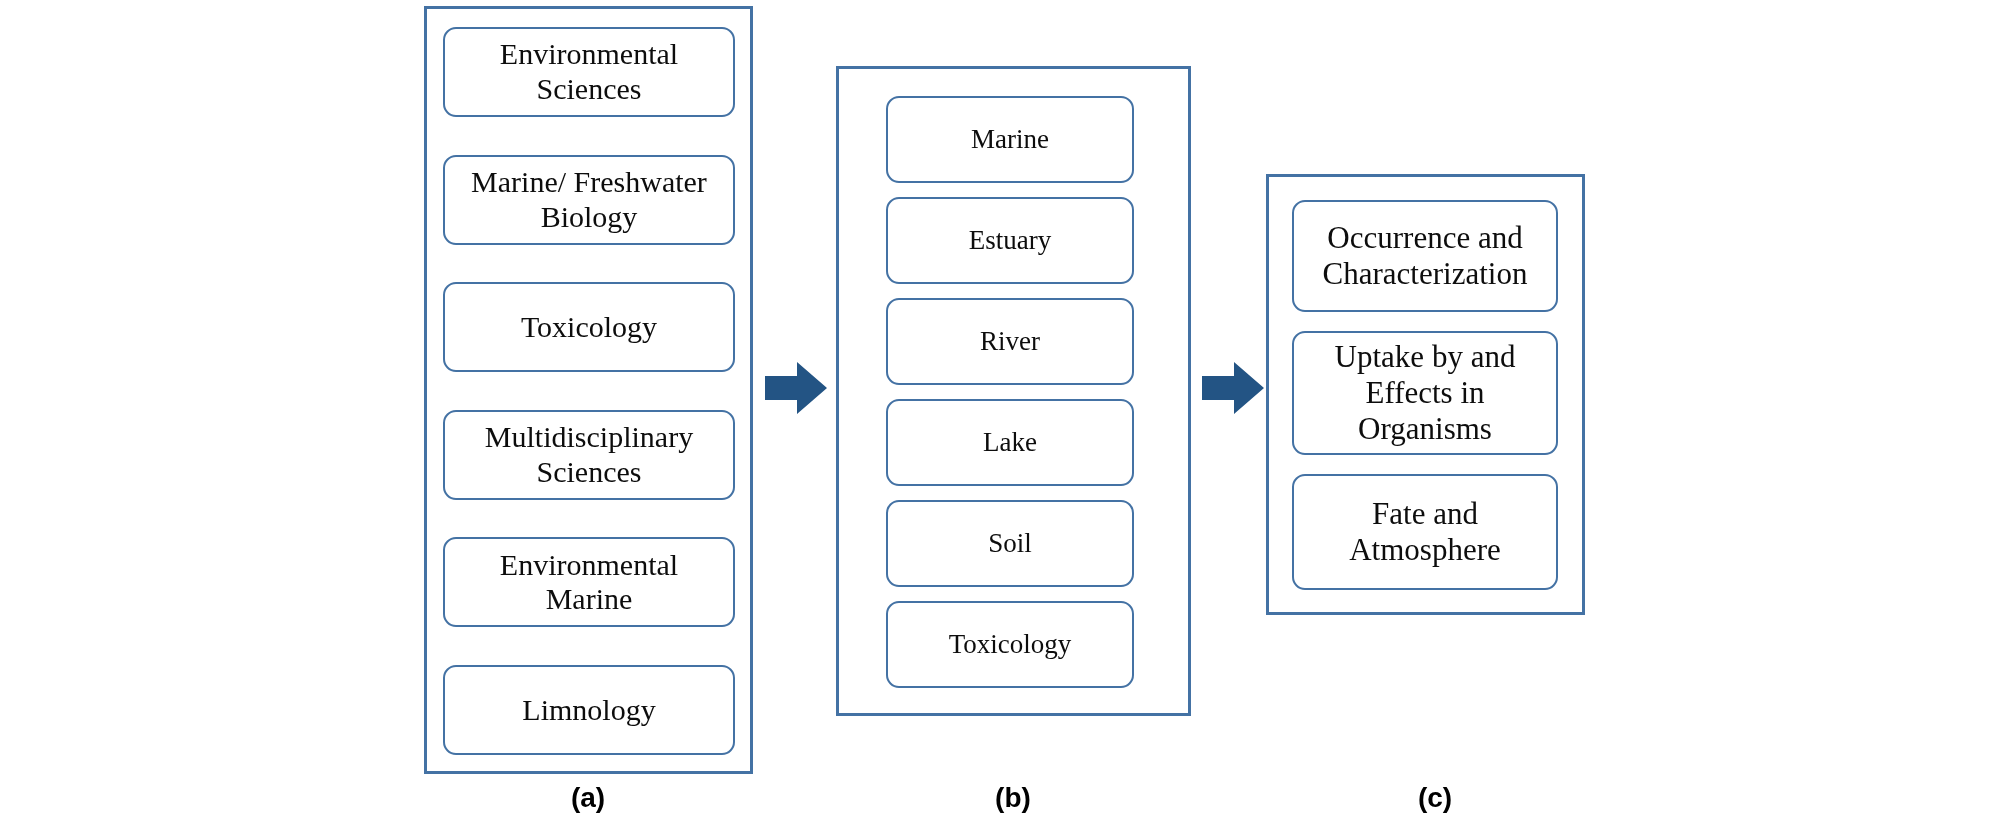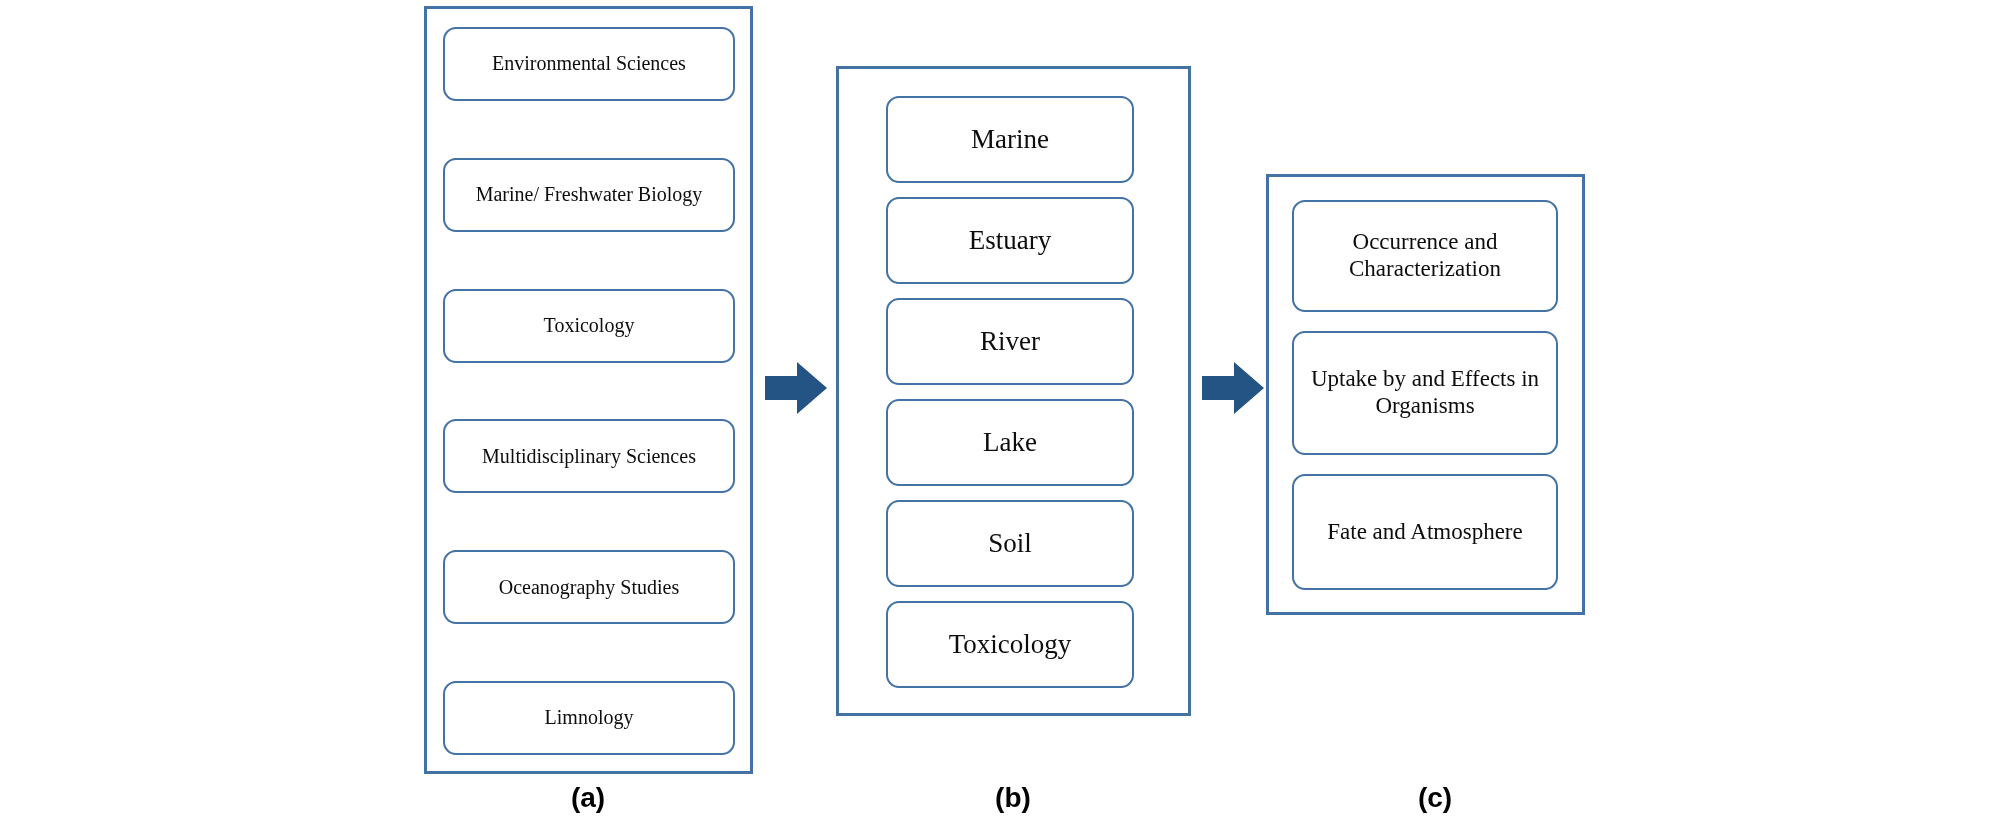--- a/index.html
+++ b/index.html
@@ -57,22 +57,22 @@
 
   
   #items-a {
     left: 443px;
     top: 27px;
     width: 292px;
     height: 728px;
     justify-content: space-between;
   }
   #items-a .item {
-    height: 74px;
-    font-size: 20px;
+    height: 90px;
+    font-size: 30px;
     padding: 0 8px;
   }
 
   
   #items-b {
     left: 886px;
     top: 96px;
     width: 248px;
     height: 592px;
     justify-content: space-between;
@@ -85,21 +85,21 @@
 
   
   #items-c {
     left: 1292px;
     top: 200px;
     width: 266px;
     height: 390px;
     justify-content: space-between;
   }
   #items-c .item {
-    font-size: 23px;
+    font-size: 31px;
     padding: 0 12px;
   }
   #items-c .item.h2 { height: 112px; }
   #items-c .item.h3 { height: 124px; }
   #items-c .item.h1 { height: 116px; }
 
   
   .arrow {
     position: absolute;
     width: 62px;
@@ -125,21 +125,21 @@
 <body>
 
 <div id="diagram">
 
   <div class="group-box" id="group-a"></div>
   <div class="items" id="items-a">
     <div class="item">Environmental Sciences</div>
     <div class="item">Marine/ Freshwater Biology</div>
     <div class="item">Toxicology</div>
     <div class="item">Multidisciplinary Sciences</div>
-    <div class="item">Oceanography Studies</div>
+    <div class="item">Environmental Marine</div>
     <div class="item">Limnology</div>
   </div>
 
   <div class="arrow" id="arrow-1">
     <svg viewBox="0 0 62 52" width="62" height="52" xmlns="http://www.w3.org/2000/svg">
       <polygon points="0,14 32,14 32,0 62,26 32,52 32,38 0,38" fill="#235484"></polygon>
     </svg>
   </div>
 
   <div class="group-box" id="group-b"></div>

